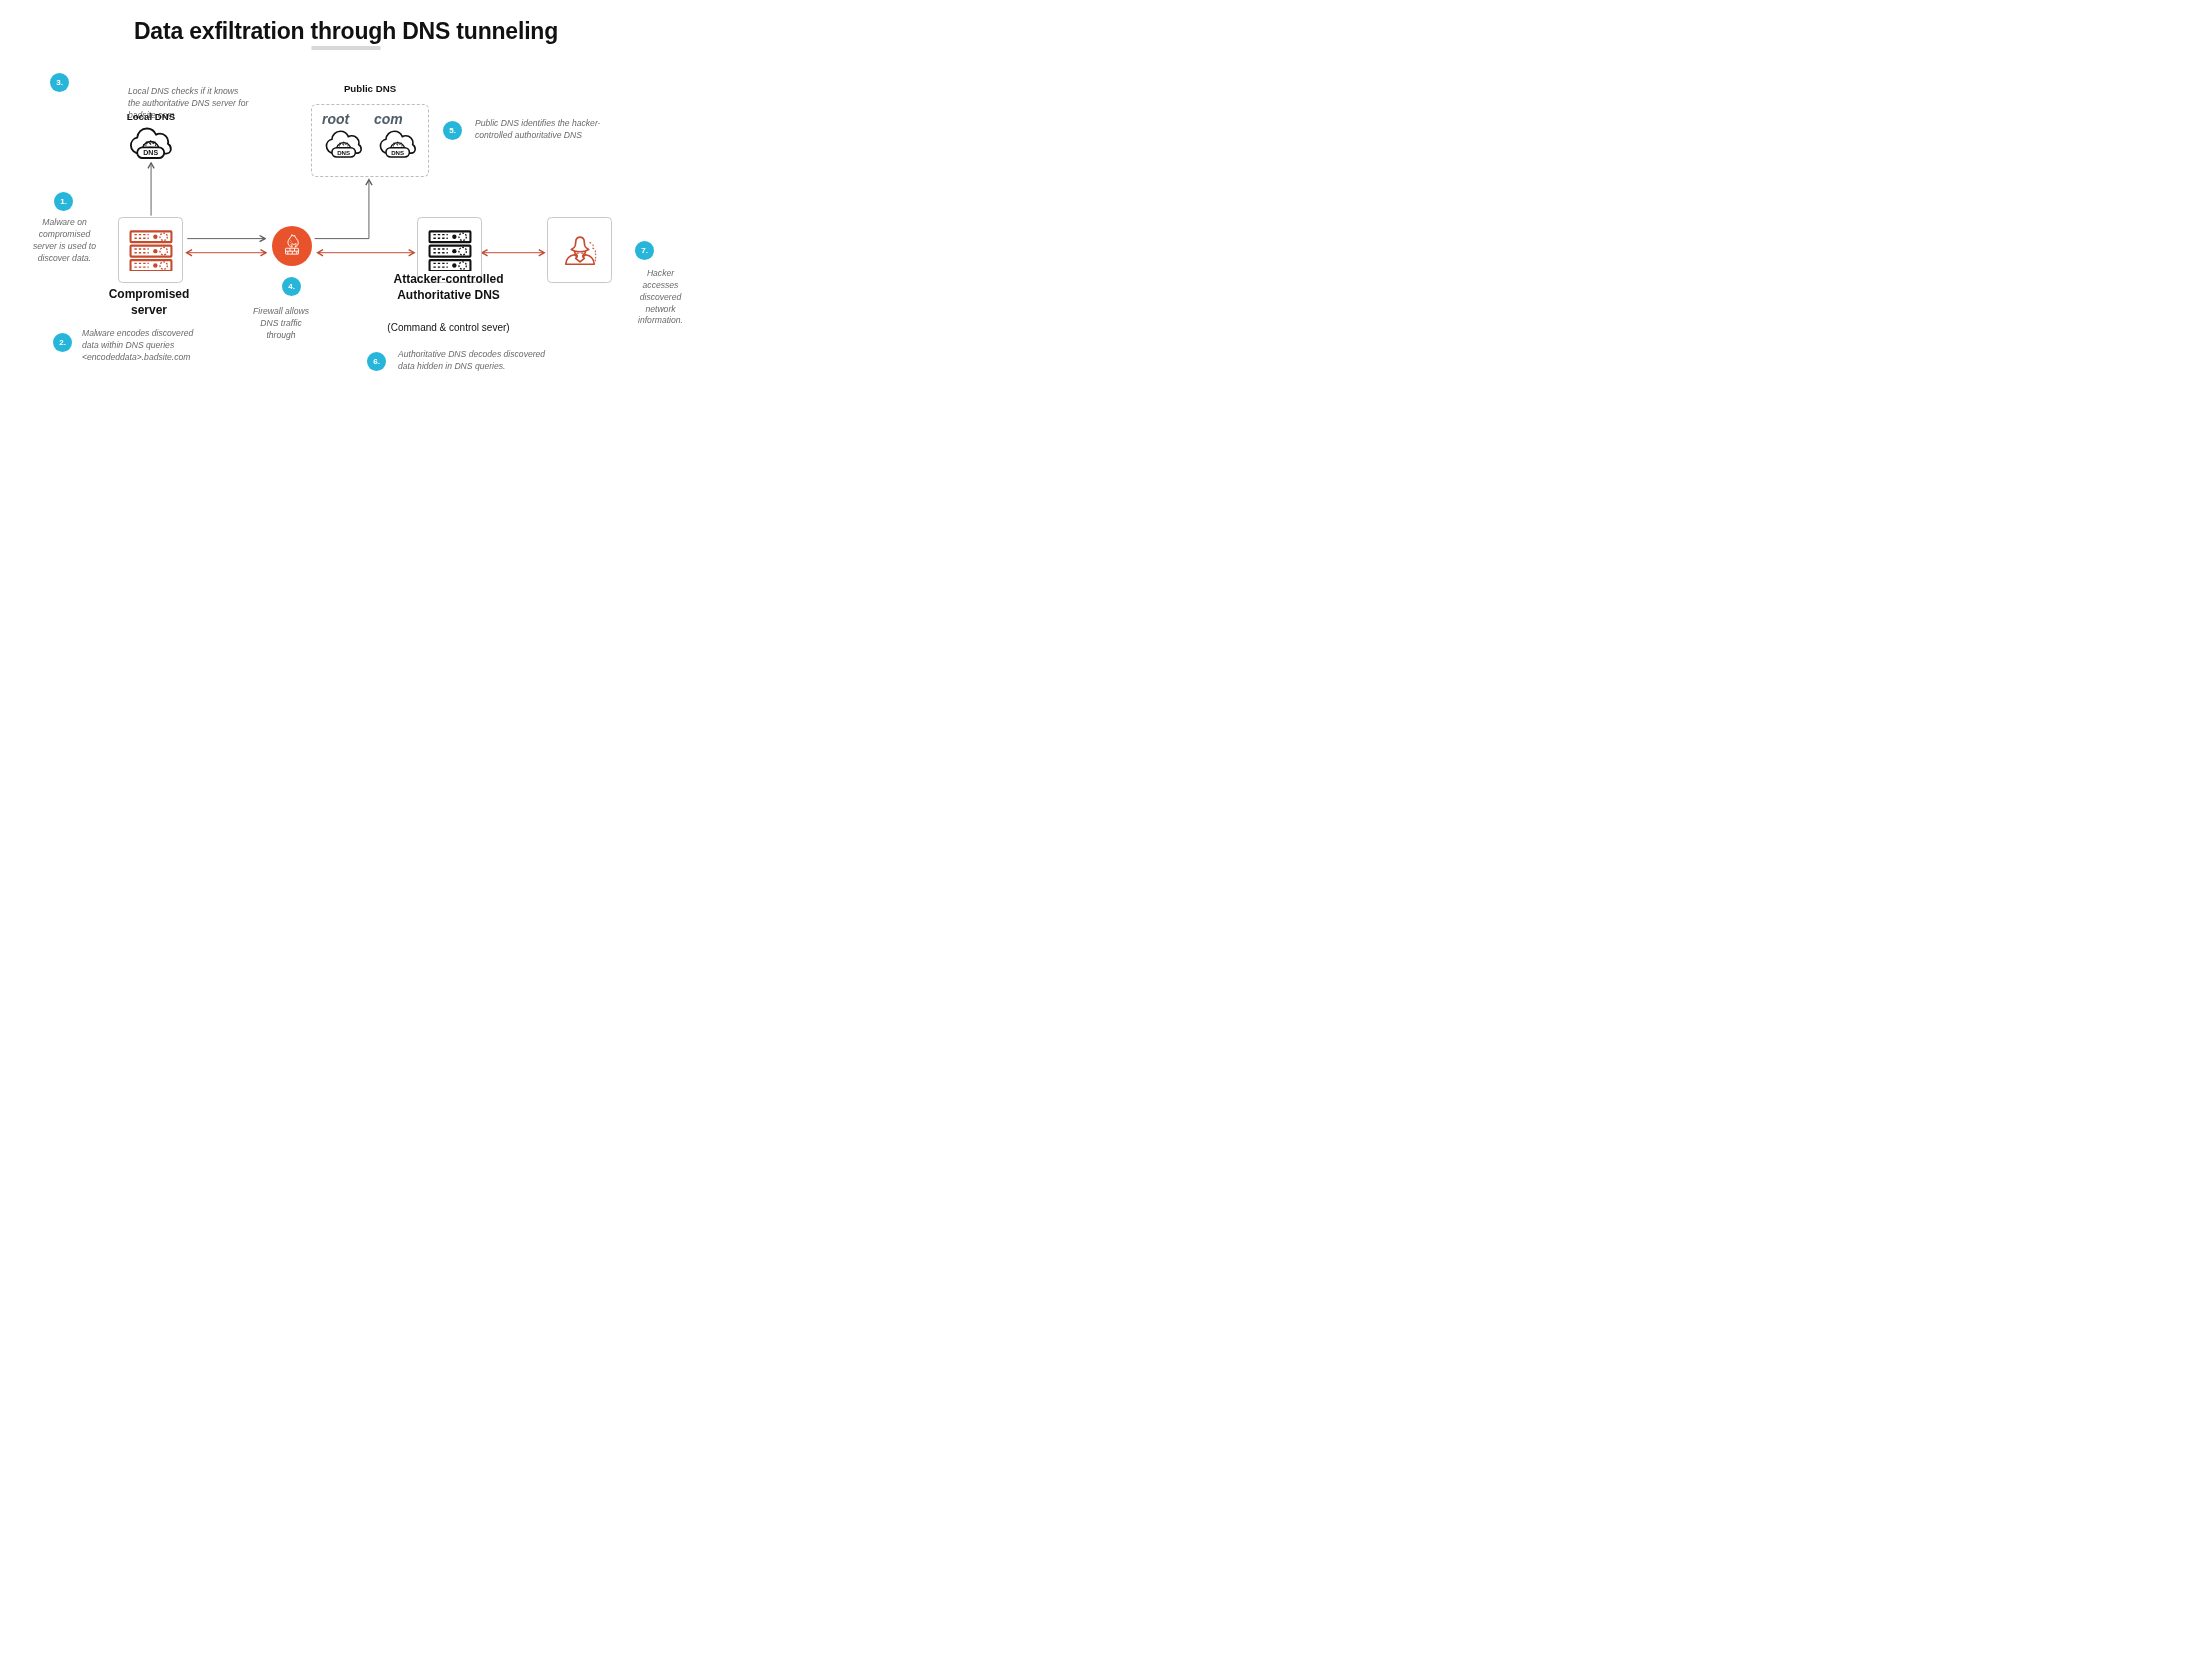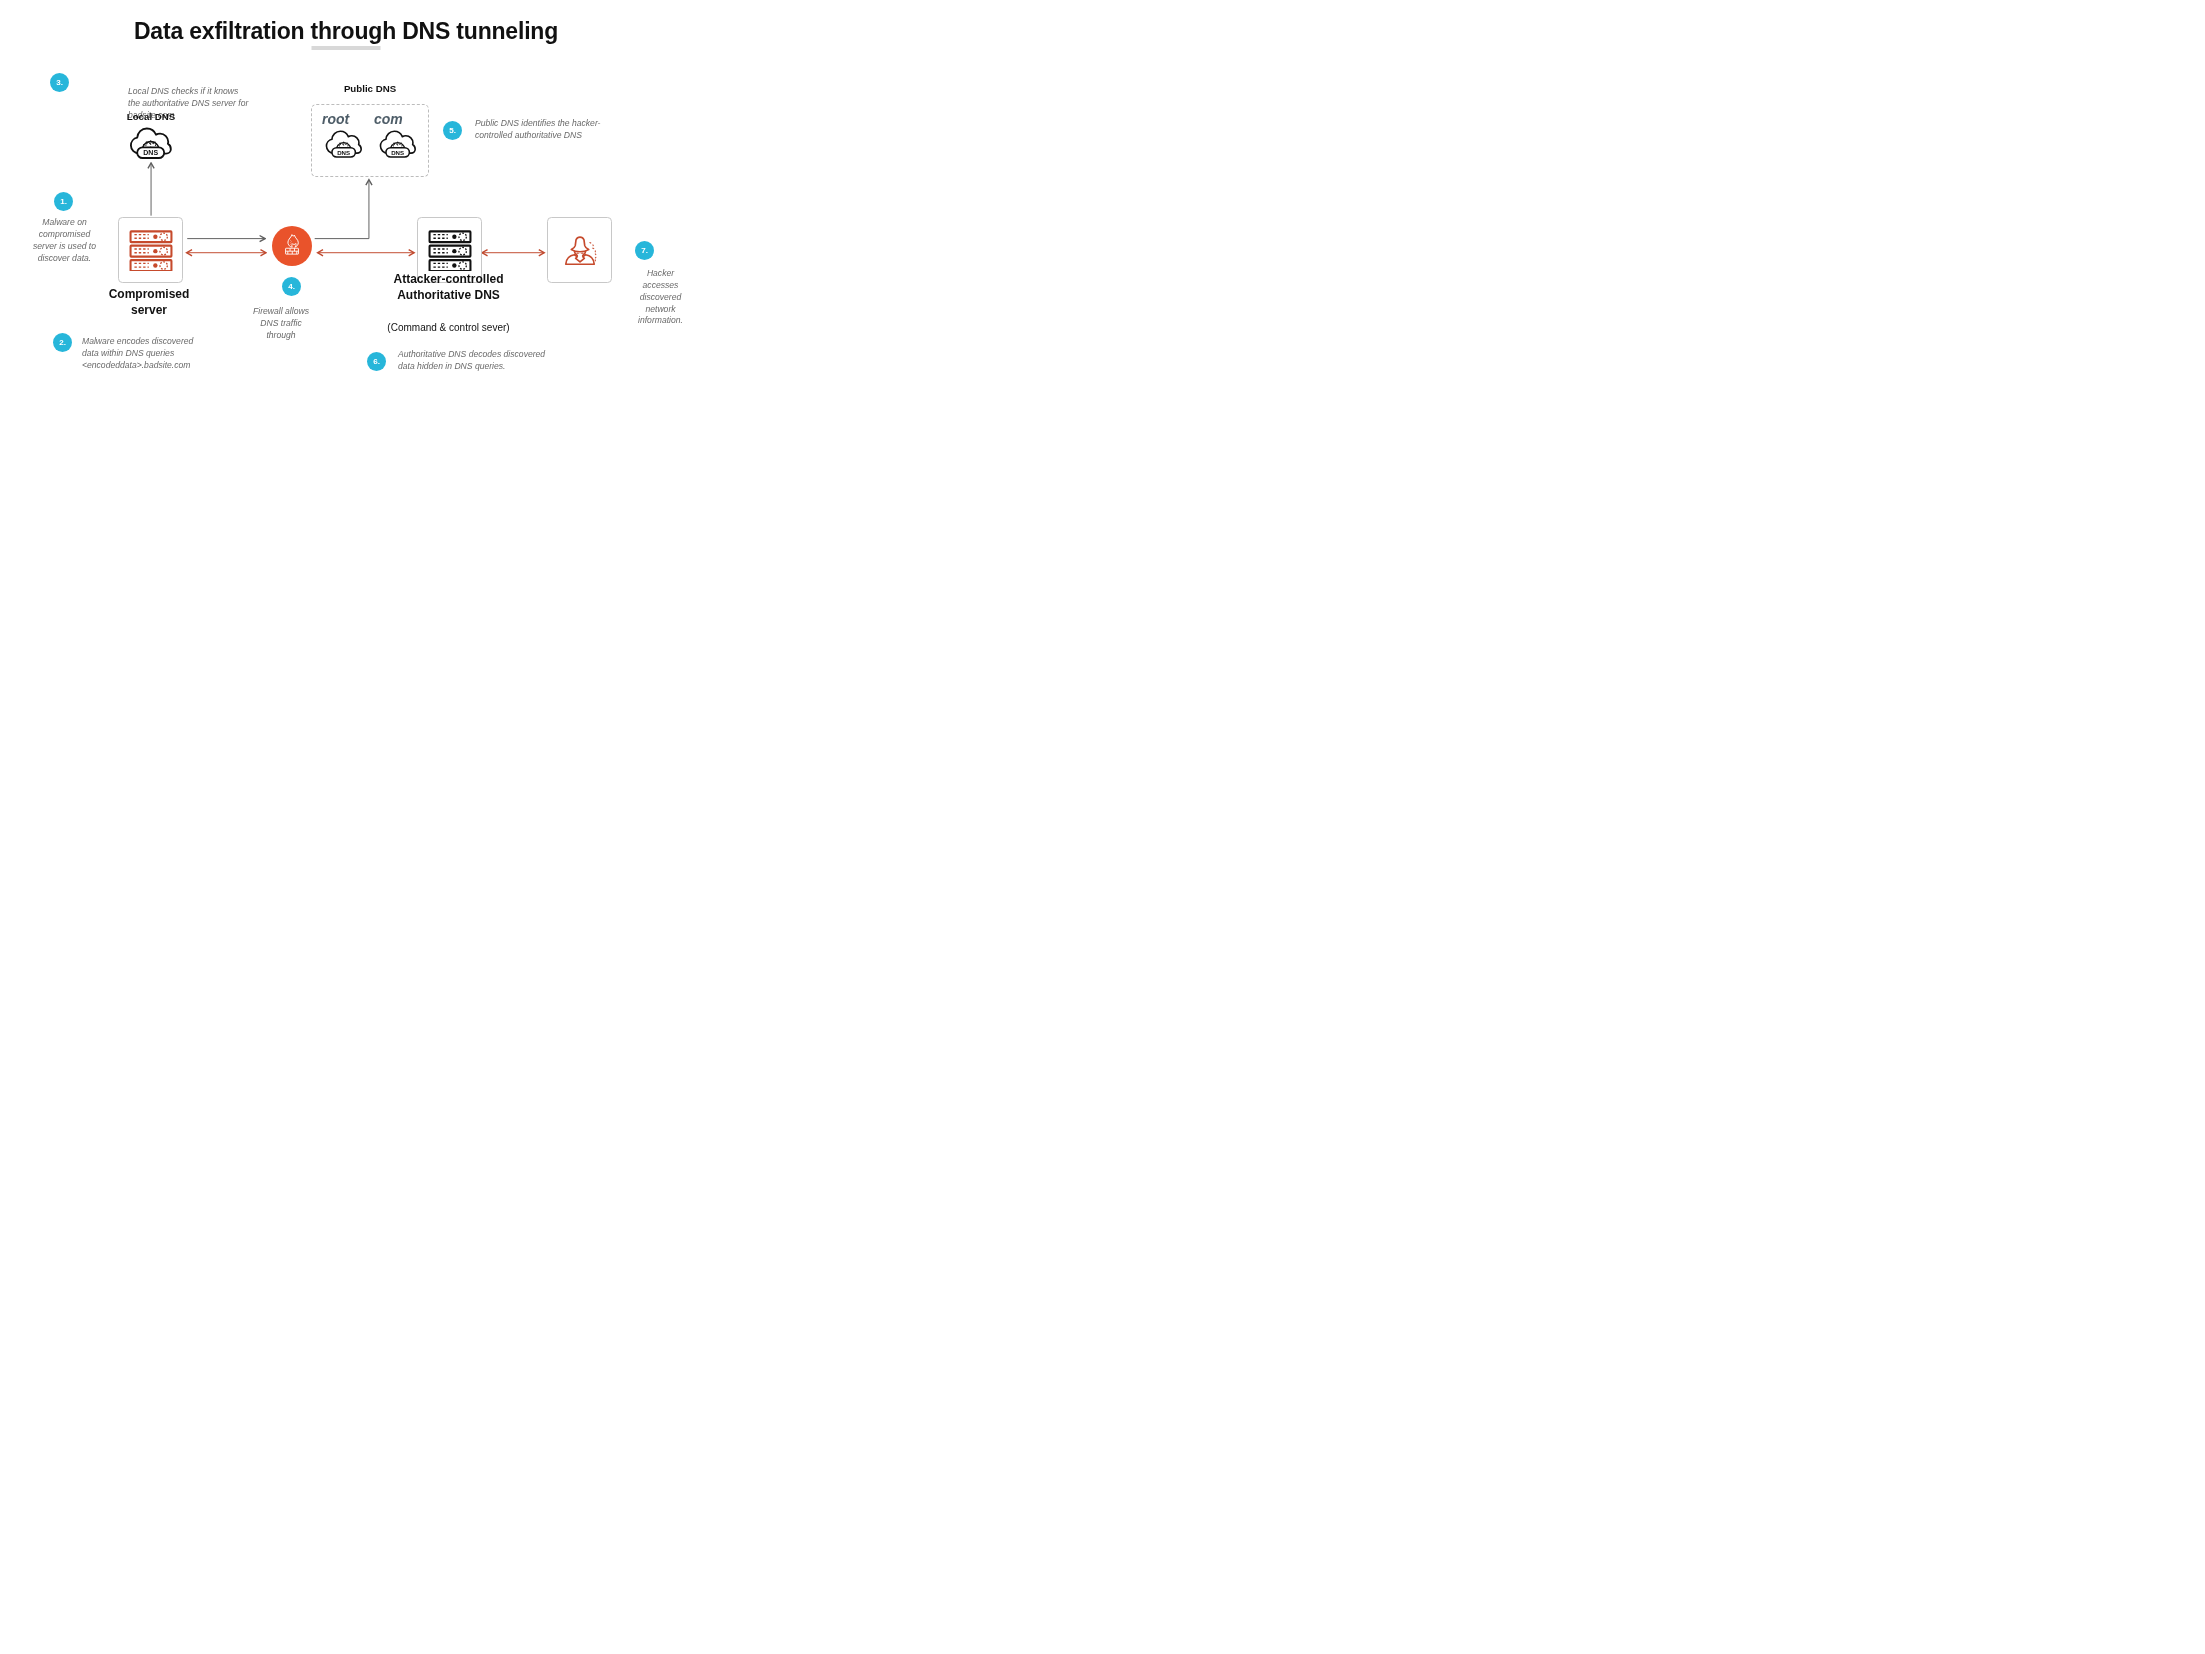--- a/index.html
+++ b/index.html
@@ -164,21 +164,21 @@
   <div class="card" style="left:118px;top:217px;">
     <svg class="icon-red-c" style="width:44px;height:41px;" viewBox="0 0 100 94" width="44" height="41">
       <use href="#sym-server-rack" width="100%" height="100%"></use>
     </svg>
   </div>
   <div class="node-title big" style="left:94px;top:287px;width:110px;">Compromised server</div>
 
   <div class="badge" style="left:53px;top:333px;">
     <span>2.</span>
   </div>
-  <div class="note" style="left:82px;top:328px;width:126px;margin-top:8px;">Malware encodes discovered data within DNS queries &lt;encodeddata&gt;.badsite.com</div>
+  <div class="note" style="left:82px;top:328px;width:126px;">Malware encodes discovered data within DNS queries &lt;encodeddata&gt;.badsite.com</div>
 
   <div class="firewall">
     <svg viewBox="0 0 100 100" style="width:28px;height:28px;">
       <g fill="none" stroke="#fff" stroke-width="3.4" stroke-linejoin="round" stroke-linecap="round">
         <path d="M50 11 C48 16 44 19 40 25 C35 32 34 40 38 46 C41 51 46 54 51 54 C48.5 50 49 45 52 42 C55.5 45.5 61 45 63.5 41 C65.5 46 64 50.5 60 54 C67 52.5 72.5 46 72.5 38 C72.5 27 61 22 58.5 11 C56.5 15.5 52.5 15.5 50 11 Z"></path>
       </g>
       <g fill="#fff">
         <circle cx="45" cy="31" r="1.25"></circle>
           <circle cx="48" cy="35" r="1.25"></circle>
         <circle cx="44" cy="38.5" r="1.25"></circle>

